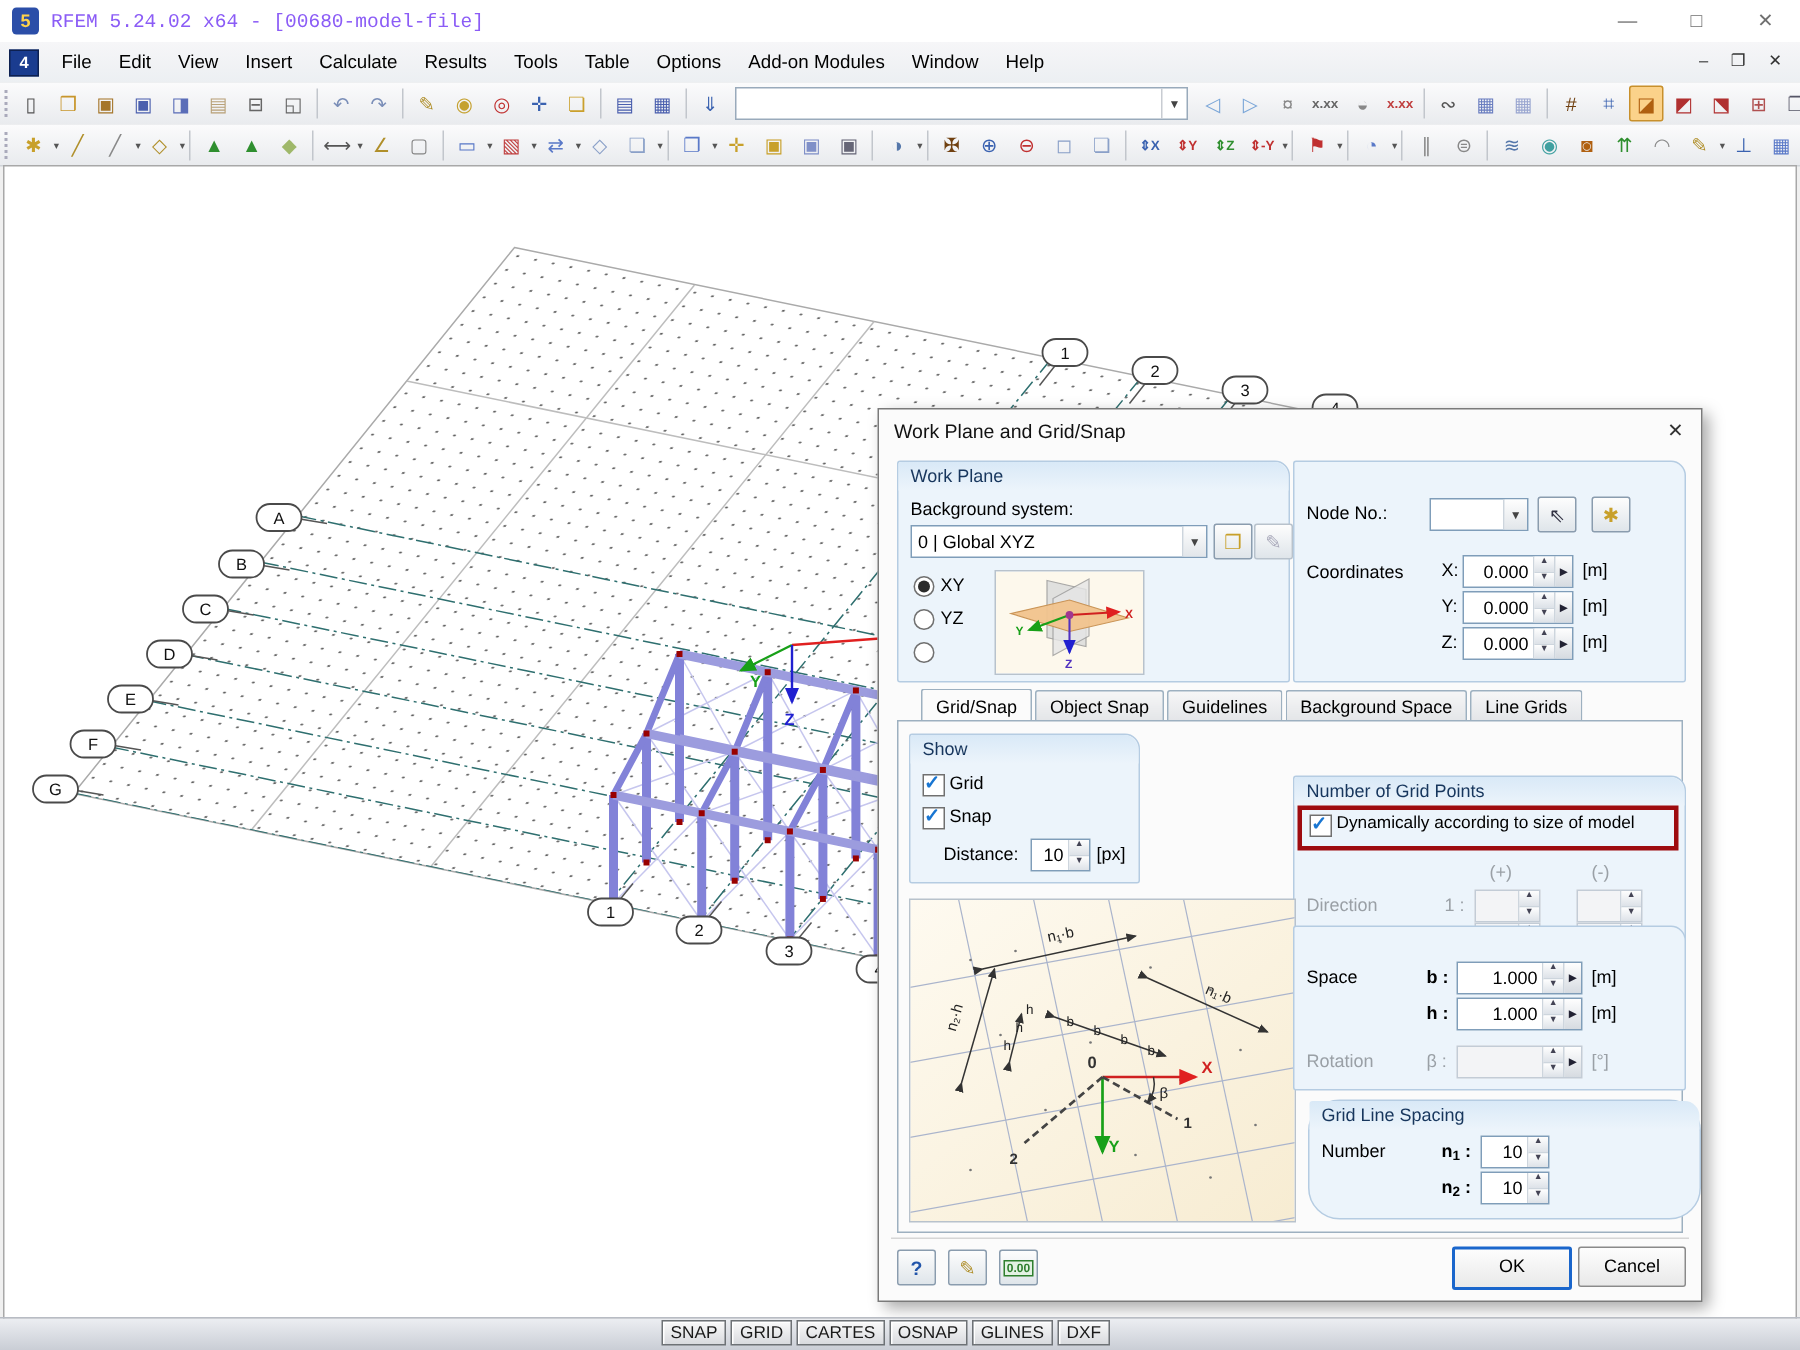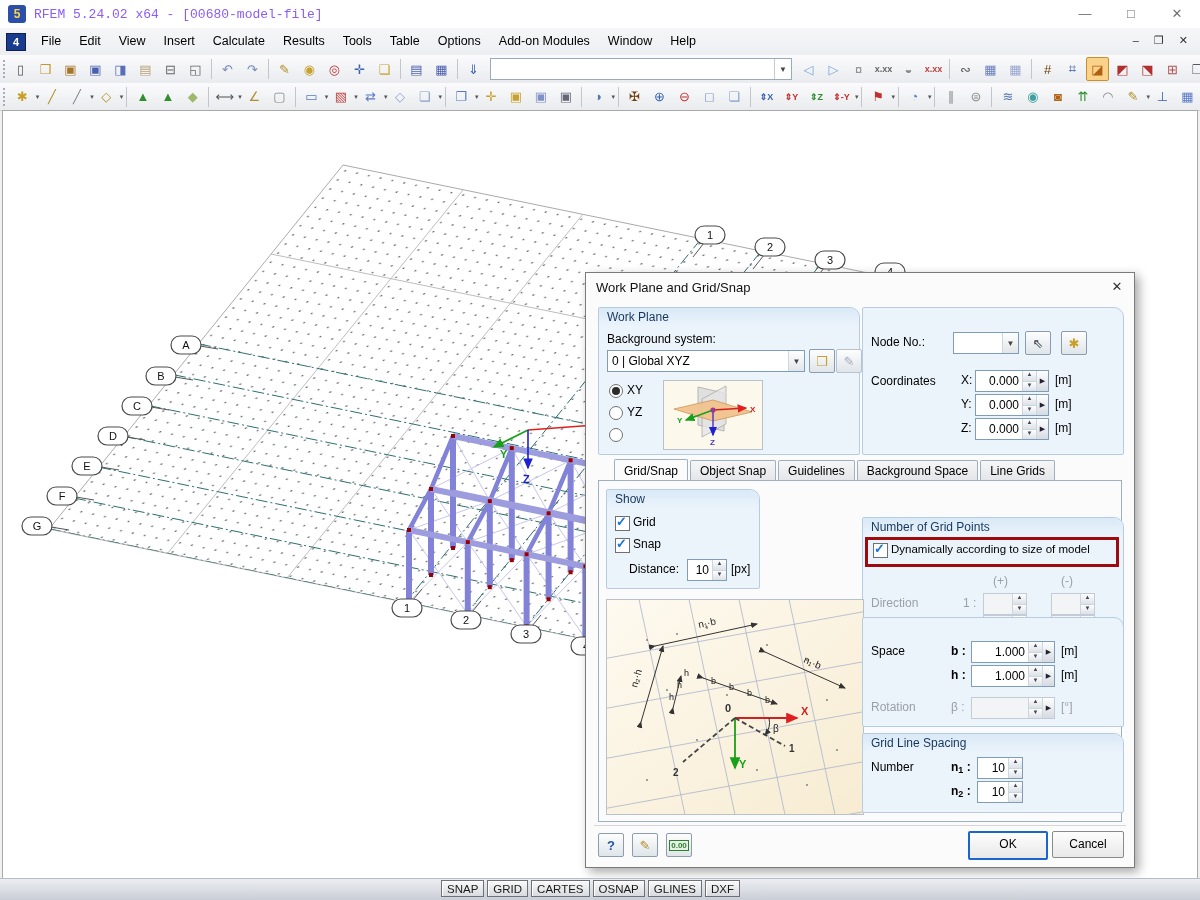--- a/index.html
+++ b/index.html
@@ -825,21 +825,21 @@
       <div class="ival"></div>
         <div class="spin">
           <div>▲</div>
           <div>▼</div>
         </div>
         <div class="xbtn">▶</div>
     </div>
     <div class="lab dis" style="left:198px;top:82px;">[°]</div>
   </div>
 
-  <div class="group" style="left:276px;top:460px;width:260px;height:78px;">
+  <div class="group" style="left:286px;top:460px;width:260px;height:78px;border-radius:21px;">
     <div class="group-h">Grid Line Spacing</div>
     <div class="lab" style="left:8px;top:26px;">Number</div>
     <div class="lab b" style="left:88px;top:26px;"><span>n</span><span class="sub">1</span> <span>:</span></div>
     <div class="ibox" style="left:114px;top:23px;width:44px;">
       <div class="ival">10</div>
       <div class="spin">
           <div>▲</div>
           <div>▼</div>
         </div>
     </div>

